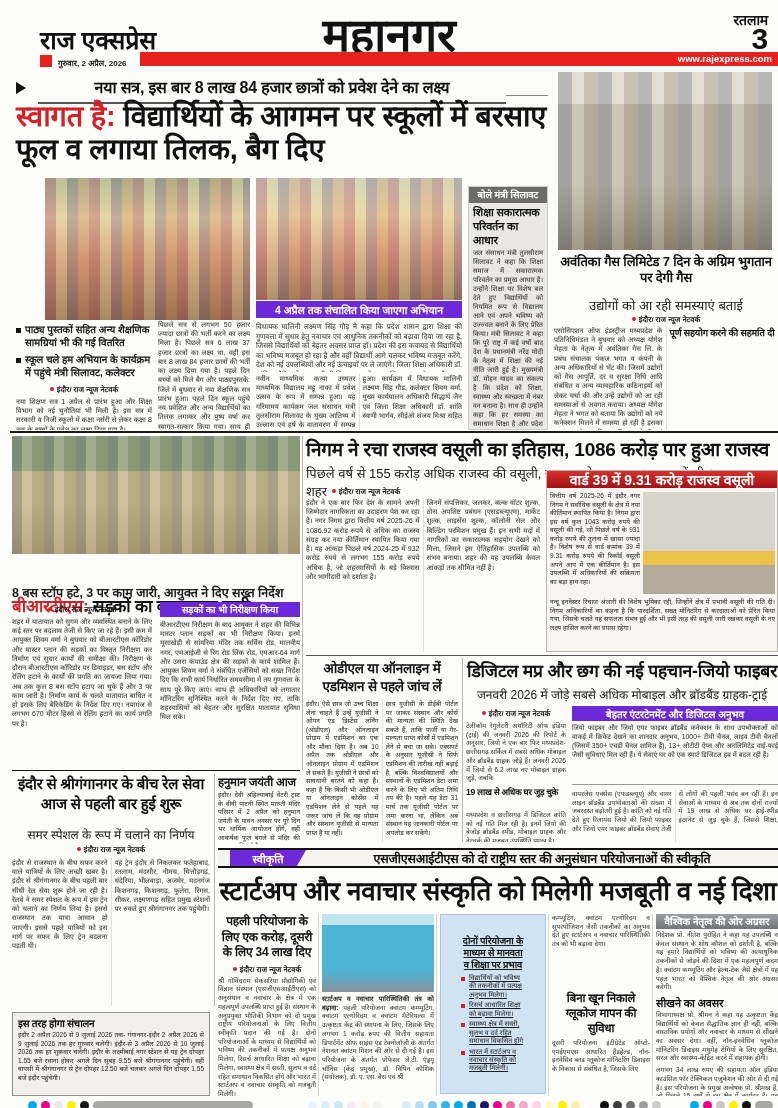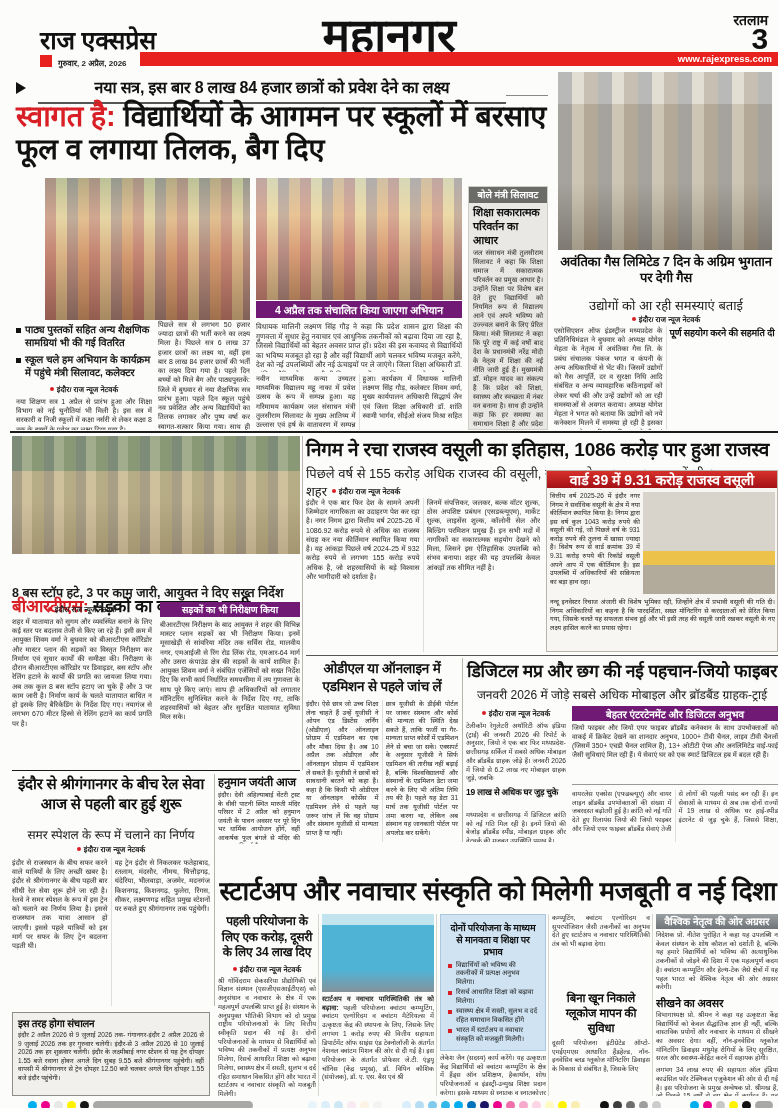--- a/index.html
+++ b/index.html
@@ -8,21 +8,21 @@
   .abs{position:absolute;}
   .hl{font-weight:800;letter-spacing:-0.2px;color:#111;}
   .red{color:#d81f26;}
   .ctr{text-align:center;}
   .just{text-align:justify;}
   .body{font-size:7px;line-height:1.32;color:#2a2a2a;overflow:hidden;}
   .cols2{column-count:2;column-gap:7px;column-rule:1px solid #e0ded8;}
   .byline{display:flex;align-items:center;justify-content:center;gap:3px;
           font-size:7.5px;font-weight:700;color:#222;}
   .bydot{width:4px;height:4px;border-radius:50%;background:#d81f26;flex:0 0 auto;}
-  .redbar-box{background:#701a75;color:#fff;font-weight:700;display:flex;
+  .redbar-box{background:#6d28d9;color:#fff;font-weight:700;display:flex;
               align-items:center;justify-content:center;}
   .ph{background:#cfc6b4;}
   .hr{position:absolute;background:#1a1a1a;}
   .vr{position:absolute;background:#b9b5ac;width:1px;}
   .bullet-row{display:flex;gap:4px;margin-bottom:5px;font-size:10px;font-weight:700;line-height:1.25;}
   .sq{width:5px;height:5px;background:#111;margin-top:4px;flex:0 0 auto;}
   .sq-red{width:4px;height:4px;background:#d81f26;margin-top:3px;flex:0 0 auto;}
   .regdot{width:9px;height:9px;border-radius:50%;display:inline-block;margin-right:4px;vertical-align:middle;}
   .regbar{display:inline-block;height:9px;border-radius:5px;background:#a8a8a6;vertical-align:middle;}
   
@@ -180,20 +180,24 @@
     <div class="hl" style="font-size:10px;padding:3px 5px 1px;">इस तरह होगा संचालन</div>
     <div class="body just" style="padding:0 5px;font-size:6.5px;height:62px;">इंदौर 2 अप्रैल 2026 से 9 जुलाई 2026 तक- गंगानगर-इंदौर 2 अप्रैल 2026 से 9 जुलाई 2026 तक हर गुरुवार चलेगी। इंदौर-से 3 अप्रैल 2026 से 10 जुलाई 2026 तक हर शुक्रवार चलेगी। इंदौर के लक्ष्मीबाई नगर स्टेशन से यह ट्रेन दोपहर 1.55 बजे रवाना होकर अगले दिन सुबह 9.55 बजे श्रीगंगानगर पहुंचेगी। वहीं वापसी में श्रीगंगानगर से ट्रेन दोपहर 12.50 बजे चलकर अगले दिन दोपहर 1.55 बजे इंदौर पहुंचेगी।</div>
   </div>
   <div class="vr" style="left:214px;top:774px;height:232px;"></div>
 
   <div class="abs" style="left:218px;top:774px;width:82px;height:70px;overflow:hidden;">
     <div class="hl" style="font-size:11.5px;">हनुमान जयंती आज</div>
     <div class="body just" style="font-size:6.5px;margin-top:2px;">इंदौर। देवी अहिल्याबाई वेंटरी ट्रस्ट के वीवी पाटनी स्थित मारुती मंदिर परिसर में 2 अप्रैल को हनुमान जयंती के पावन अवसर पर पूरे दिन भर धार्मिक आयोजन होंगे, वहीं आकर्षक फूल बंगले से मंदिर की सजावट की गई है।</div>
   </div>
 
+  <div class="abs" style="left:218px;top:848px;width:560px;height:20px;border-top:2px solid #111;border-bottom:2px solid #111;background:#f5f4f0;display:flex;align-items:center;box-sizing:border-box;">
+    <div class="redbar-box" style="width:76px;height:16px;font-size:11px;clip-path:polygon(0 0,100% 0,88% 100%,0 100%);margin-left:12px;">स्वीकृति</div>
+    <div class="hl ctr" style="flex:1;font-size:12.5px;">एसजीएसआईटीएस को दो राष्ट्रीय स्तर की अनुसंधान परियोजनाओं की स्वीकृति</div>
+  </div>
   <div class="abs hl ctr" style="left:218px;top:872px;width:560px;font-size:26px;">स्टार्टअप और नवाचार संस्कृति को मिलेगी मजबूती व नई दिशा</div>
 
   <div class="abs" style="left:218px;top:914px;width:98px;height:182px;overflow:hidden;">
     <div class="hl ctr" style="font-size:12px;line-height:1.3;">पहली परियोजना के लिए एक करोड़, दूसरी के लिए 34 लाख दिए</div>
     <div class="byline" style="margin:3px 0;">
       <span class="bydot"></span>
       <span>इंदौर/ राज न्यूज नेटवर्क</span>
     </div>
     <div class="body just" style="font-size:6.6px;">श्री गोविंदराम सेकसरिया प्रौद्योगिकी एवं विज्ञान संस्थान (एसजीएसआईटीएस) को अनुसंधान व नवाचार के क्षेत्र में एक महत्वपूर्ण उपलब्धि प्राप्त हुई है। संस्थान के अनुप्रयुक्त भौतिकी विभाग को दो प्रमुख राष्ट्रीय परियोजनाओं के लिए वित्तीय स्वीकृति प्रदान की गई है। दोनों परियोजनाओं के माध्यम से विद्यार्थियों को भविष्य की तकनीकों में प्रत्यक्ष अनुभव मिलेगा, रिसर्च आधारित शिक्षा को बढ़ावा मिलेगा, स्वास्थ्य क्षेत्र में सस्ती, सुलभ व दर्द रहित समाधान विकसित होंगे और भारत में स्टार्टअप व नवाचार संस्कृति को मजबूती मिलेगी।</div>
   </div>
@@ -201,21 +205,21 @@
 
   <div class="abs" style="left:322px;top:914px;width:112px;height:182px;overflow:hidden;">
     <div class="ph" id="sgsits-photo" style="position:relative;width:112px;height:78px;"></div>
     <div class="body just" style="font-size:6.6px;margin-top:3px;">
       <b>स्टार्टअप व नवाचार पारिस्थितिकी तंत्र को बढ़ावा:</b><span> पहली परियोजना क्वांटम कम्प्यूटिंग, क्वांटम एल्गोरिदम व क्वांटम मैटेरियल्स में उत्कृष्टता केंद्र की स्थापना के लिए, जिसके लिए लगभग 1 करोड़ रुपए की वित्तीय सहायता डिपार्टमेंट ऑफ साइंस एंड टेक्नोलॉजी के अंतर्गत नेशनल क्वांटम मिशन की ओर से दी गई है। इस परियोजना के अंतर्गत प्रोफेसर जे.टी. एंड्रयू चॉनिस (केंद्र प्रमुख), डॉ. विपिन कौशिक (संयोजक), डॉ. ए. एस. बैस एवं श्री</span>
     </div>
   </div>
   <div class="vr" style="left:436px;top:914px;height:182px;background:#d8d5ce;"></div>
 
   <div class="abs" style="left:440px;top:914px;width:106px;height:182px;overflow:hidden;">
-    <div style="background:#cfe3f2;border:1px solid #a9c8de;padding:7px;box-sizing:border-box;">
+    <div style="background:#cfe3f2;border:1px solid #a9c8de;padding:20px;box-sizing:border-box;text-decoration:underline;">
       <div class="hl ctr" style="font-size:9.5px;line-height:1.25;">दोनों परियोजना के माध्यम से मानवता व शिक्षा पर प्रभाव</div>
       <div class="bullet-row" style="font-size:6.8px;font-weight:400;margin:3px 0 0;">
         <span class="sq-red"></span>
           <span>विद्यार्थियों को भविष्य की तकनीकों में प्रत्यक्ष अनुभव मिलेगा।</span>
       </div>
       <div class="bullet-row" style="font-size:6.8px;font-weight:400;margin:2px 0 0;">
         <span class="sq-red"></span>
           <span>रिसर्च आधारित शिक्षा को बढ़ावा मिलेगा।</span>
       </div>
       <div class="bullet-row" style="font-size:6.8px;font-weight:400;margin:2px 0 0;">

